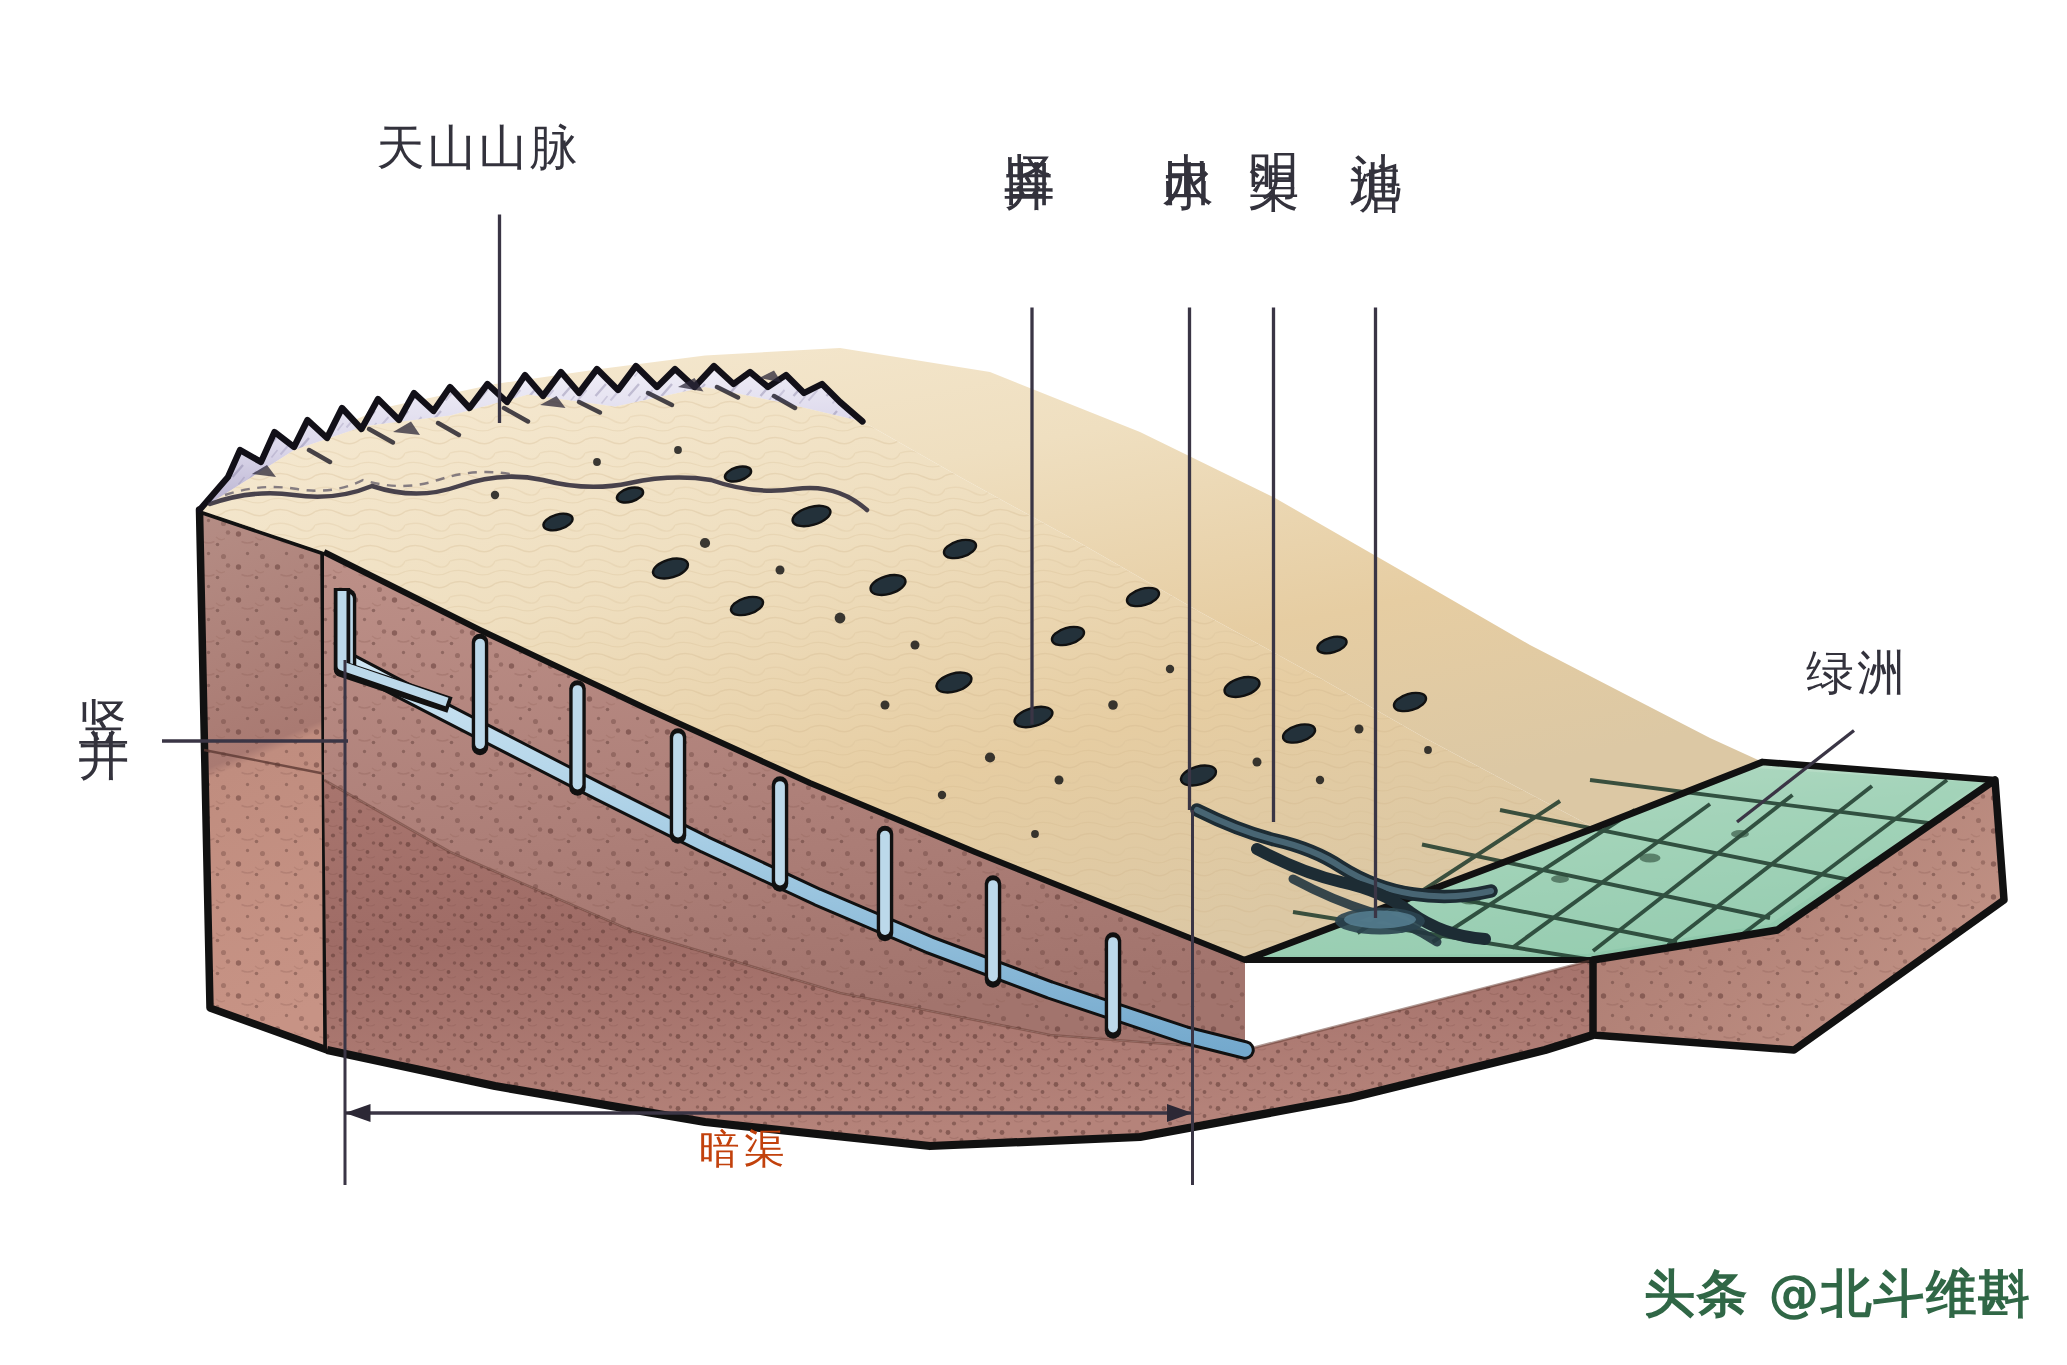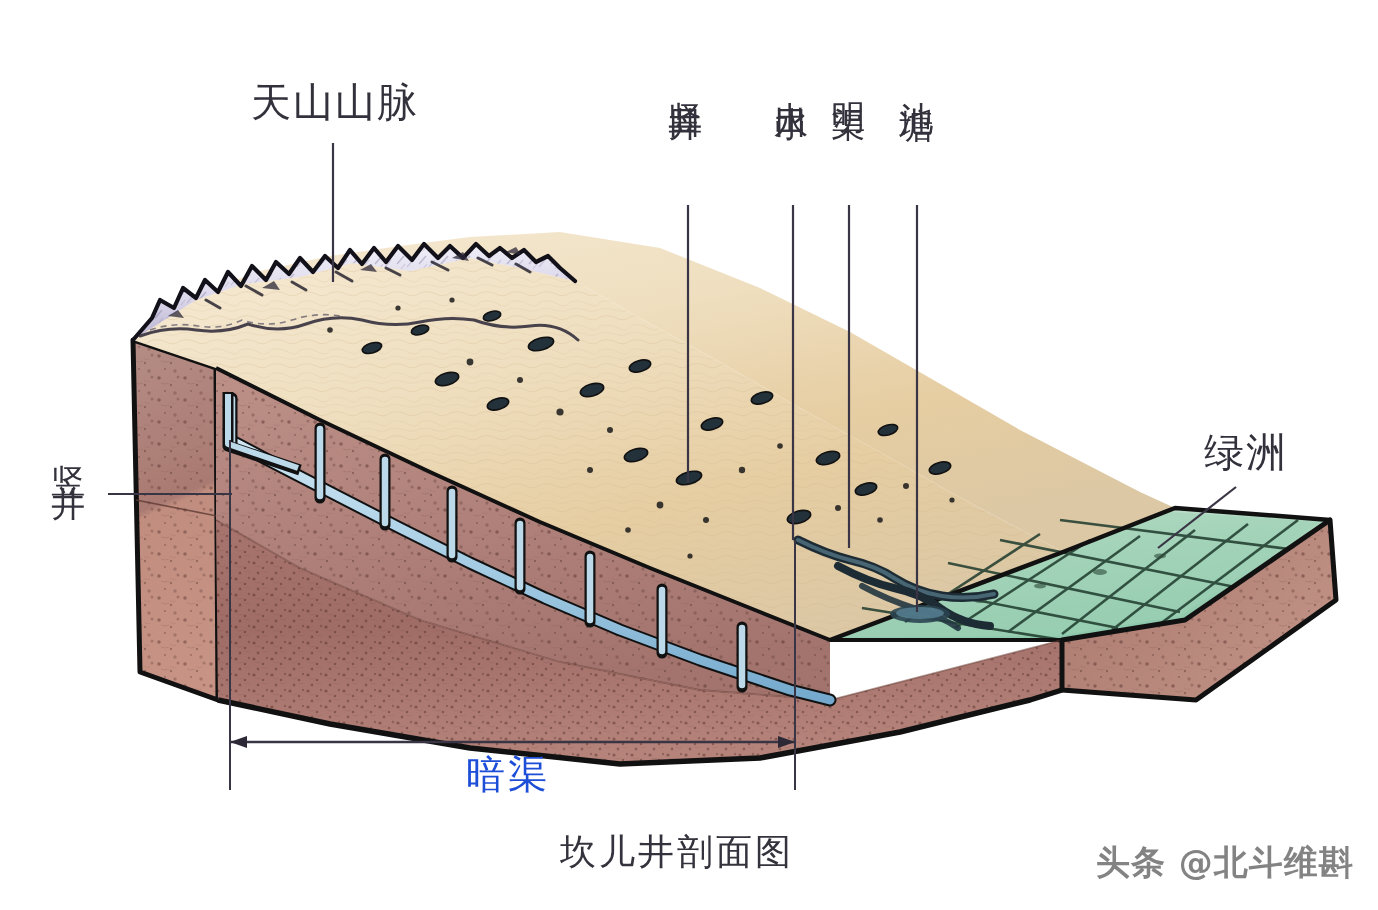--- a/index.html
+++ b/index.html
@@ -6,27 +6,27 @@
   html,body{margin:0;padding:0;background:#ffffff;}
   body{
     width:1378px;height:910px;overflow:hidden;position:relative;
     font-family:"DejaVu Sans","Liberation Sans",sans-serif;
     color:#2b2b33;
   }
   #stage{position:absolute;left:0;top:0;width:1378px;height:910px;}
   svg#scene{position:absolute;left:0;top:0;width:1378px;height:910px;display:block;}
 
   .lbl{position:absolute;color:#33323c;line-height:1.02;white-space:pre;}
-  .lbl.h{font-size:40px;letter-spacing:2px;}
+  .lbl.h{font-size:32px;letter-spacing:2px;}
   .lbl.v{font-size:34px;writing-mode:vertical-rl;text-orientation:upright;letter-spacing:5px;}
   .caption{position:absolute;font-size:36px;letter-spacing:3px;color:#34333d;}
-  .dimlabel{position:absolute;font-size:39px;letter-spacing:3px;color:#1d4ed8;}
+  .dimlabel{position:absolute;font-size:27px;letter-spacing:3px;color:#c2410c;}
   .wm{
     position:absolute;font-size:34px;font-weight:700;letter-spacing:1px;
-    color:#737373;opacity:.88;
+    color:#14532d;opacity:.88;
     text-shadow:1px 1px 0 #ffffff, 2px 2px 2px rgba(255,255,255,.9);
   }
 </style>
 </head>
 <body>
 
 <div id="stage">
 
   <svg id="scene" viewBox="0 0 1378 910">
     <defs>
@@ -346,17 +346,16 @@
   <div class="lbl v" style="left:831px;top:75px;">明渠</div>
 
   <div class="lbl v" style="left:899px;top:75px;">池塘</div>
 
   <div class="lbl v" style="left:51px;top:438px;height:120px;letter-spacing:22px;">竖井</div>
 
   <div class="lbl h" style="left:1204px;top:432px;text-align:center;">绿洲</div>
 
   <div class="dimlabel" style="left:466px;top:748px;">暗渠</div>
 
-  <div class="caption" style="left:560px;top:828px;">坎儿井剖面图</div>
 
   <div class="wm" style="left:1096px;top:840px;">头条 @北斗维斟</div>
 
 </div>
 
 </body></html>

